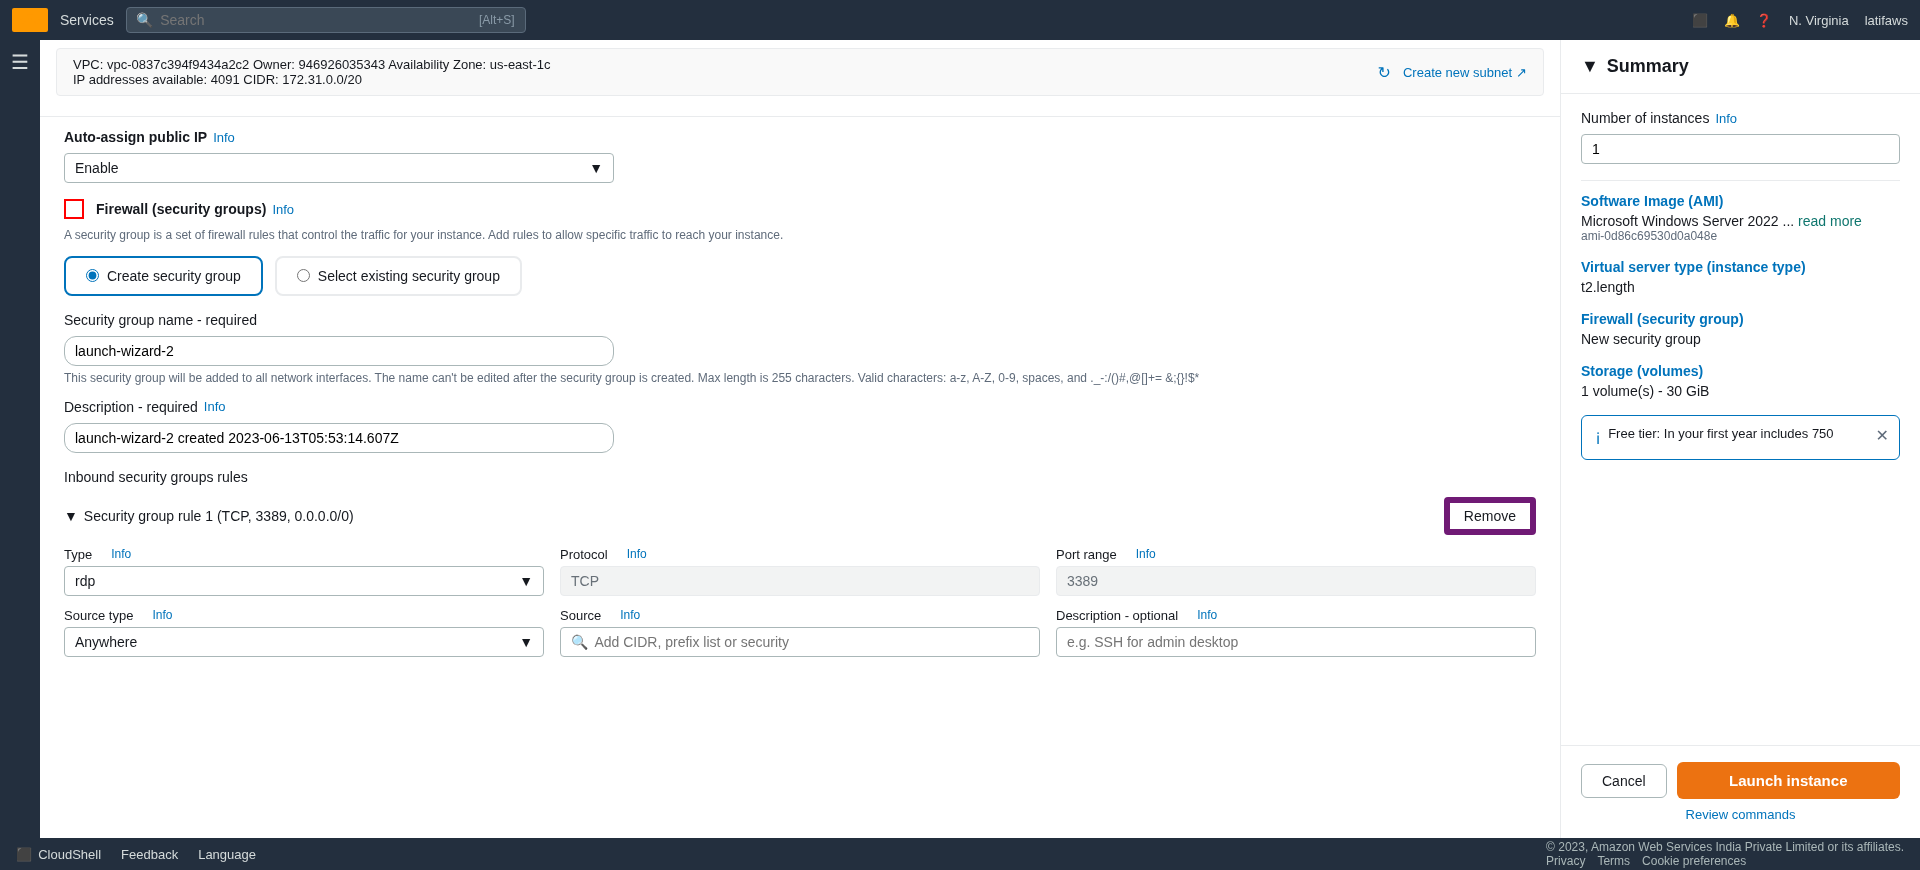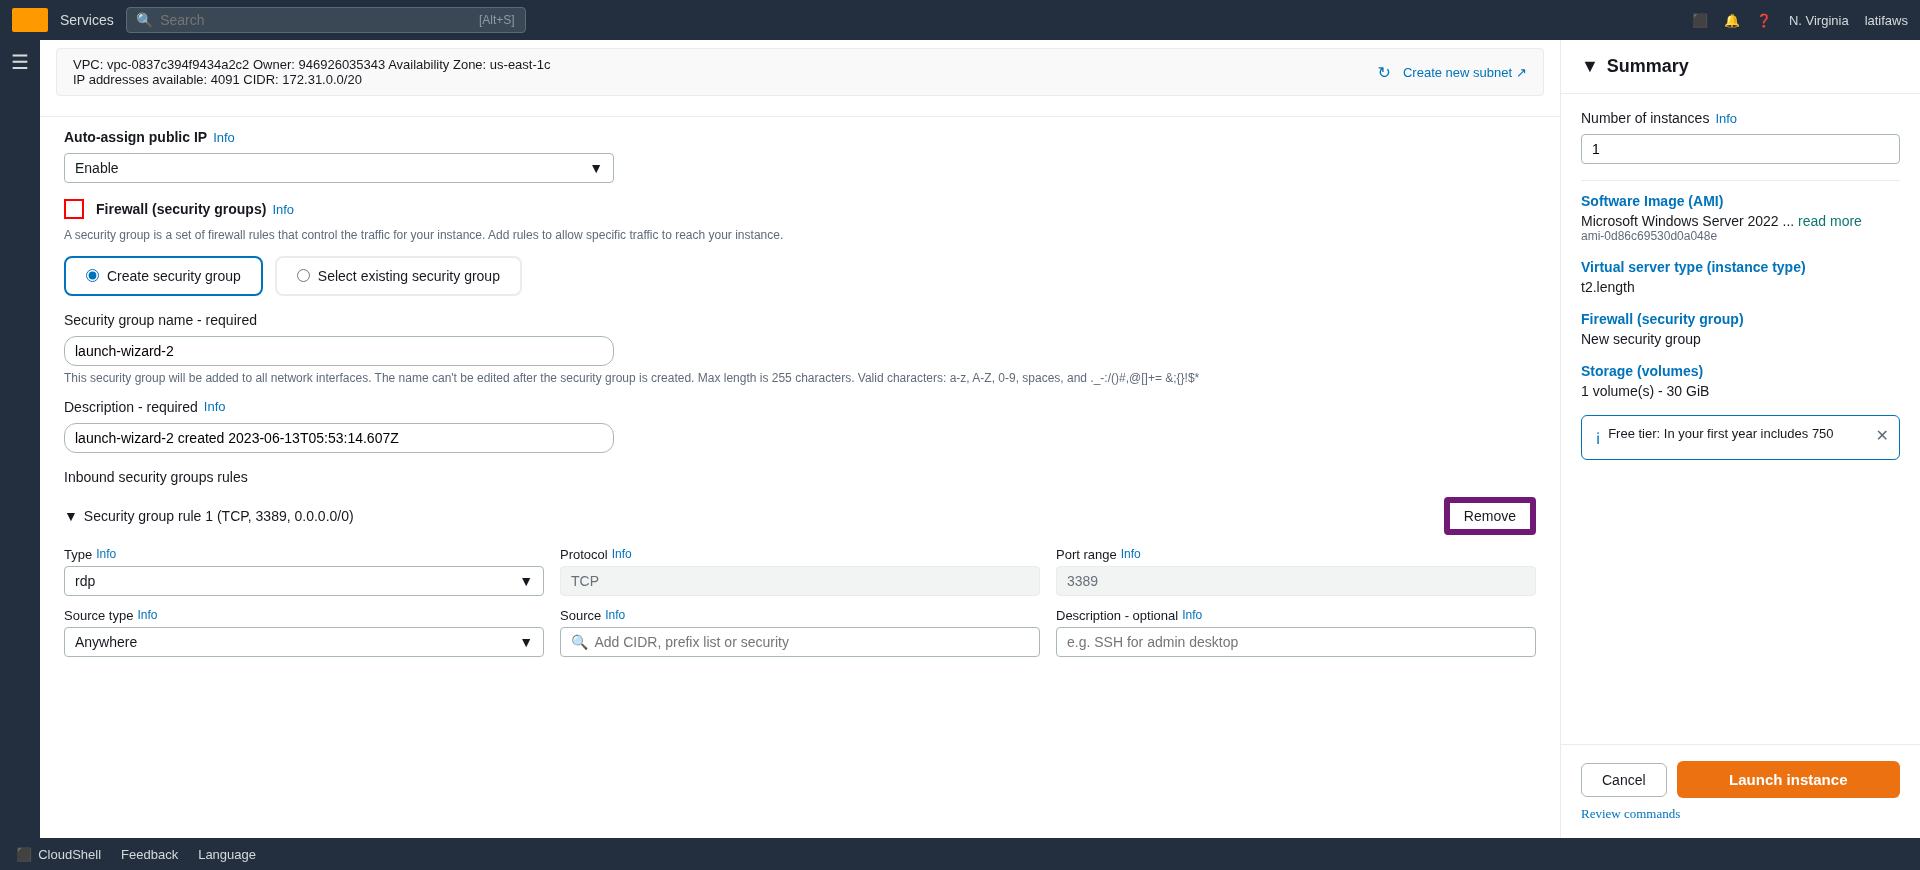--- a/index.html
+++ b/index.html
@@ -181,21 +181,21 @@
       border-radius: 4px;
       padding: 5px 14px;
       font-size: 14px;
       cursor: pointer;
       color: #16191f;
     }
 
     
     .rule-fields { display: flex; gap: 16px; margin-bottom: 12px; }
     .rule-field { flex: 1; }
-    .rule-field-label { font-size: 13px; color: #16191f; margin-bottom: 4px; display: flex; align-items: center; gap: 4px; }
+    .rule-field-label { font-size: 13px; color: #16191f; margin-bottom: 4px; display: flex; align-items: center; gap: 19px; }
     .rule-field-label .info-link { color: #0073bb; font-size: 12px; cursor: pointer; }
     .rule-select {
       width: 100%;
       border: 1px solid #aab7b8;
       border-radius: 4px;
       padding: 6px 10px;
       font-size: 14px;
       background: #fff;
       display: flex; align-items: center; justify-content: space-between;
       cursor: pointer;
@@ -294,26 +294,26 @@
       background: #ec7211;
       color: #fff;
       border: none;
       border-radius: 6px;
       padding: 10px 20px;
       font-size: 15px;
       font-weight: 700;
       cursor: pointer;
     }
     .review-link {
+      text-align: center;
       color: #0073bb;
       font-size: 13px;
       cursor: pointer;
       text-decoration: none;
       display: block;
-      font-family: Liberation Serif, serif;
     }
 
     
     .bottom-bar {
       position: fixed;
       bottom: 0; left: 0; right: 0;
       height: 32px;
       background: #232f3e;
       display: flex;
       align-items: center;
@@ -571,13 +571,22 @@
 
 </div>
 
 <div class="bottom-bar">
   <div class="cloudshell">
     <span>⬛</span>
     <span>CloudShell</span>
   </div>
   <span>Feedback</span>
   <span>Language</span>
+  <div class="bottom-bar-right">
+    <span>© 2023, Amazon Web Services India Private Limited or its affiliates.</span>
+    <span>  </span>
+    <span class="bottom-bar-links">
+      <a>Privacy</a>
+      <a>Terms</a>
+      <a>Cookie preferences</a>
+    </span>
+  </div>
 </div>
 
 </body></html>

